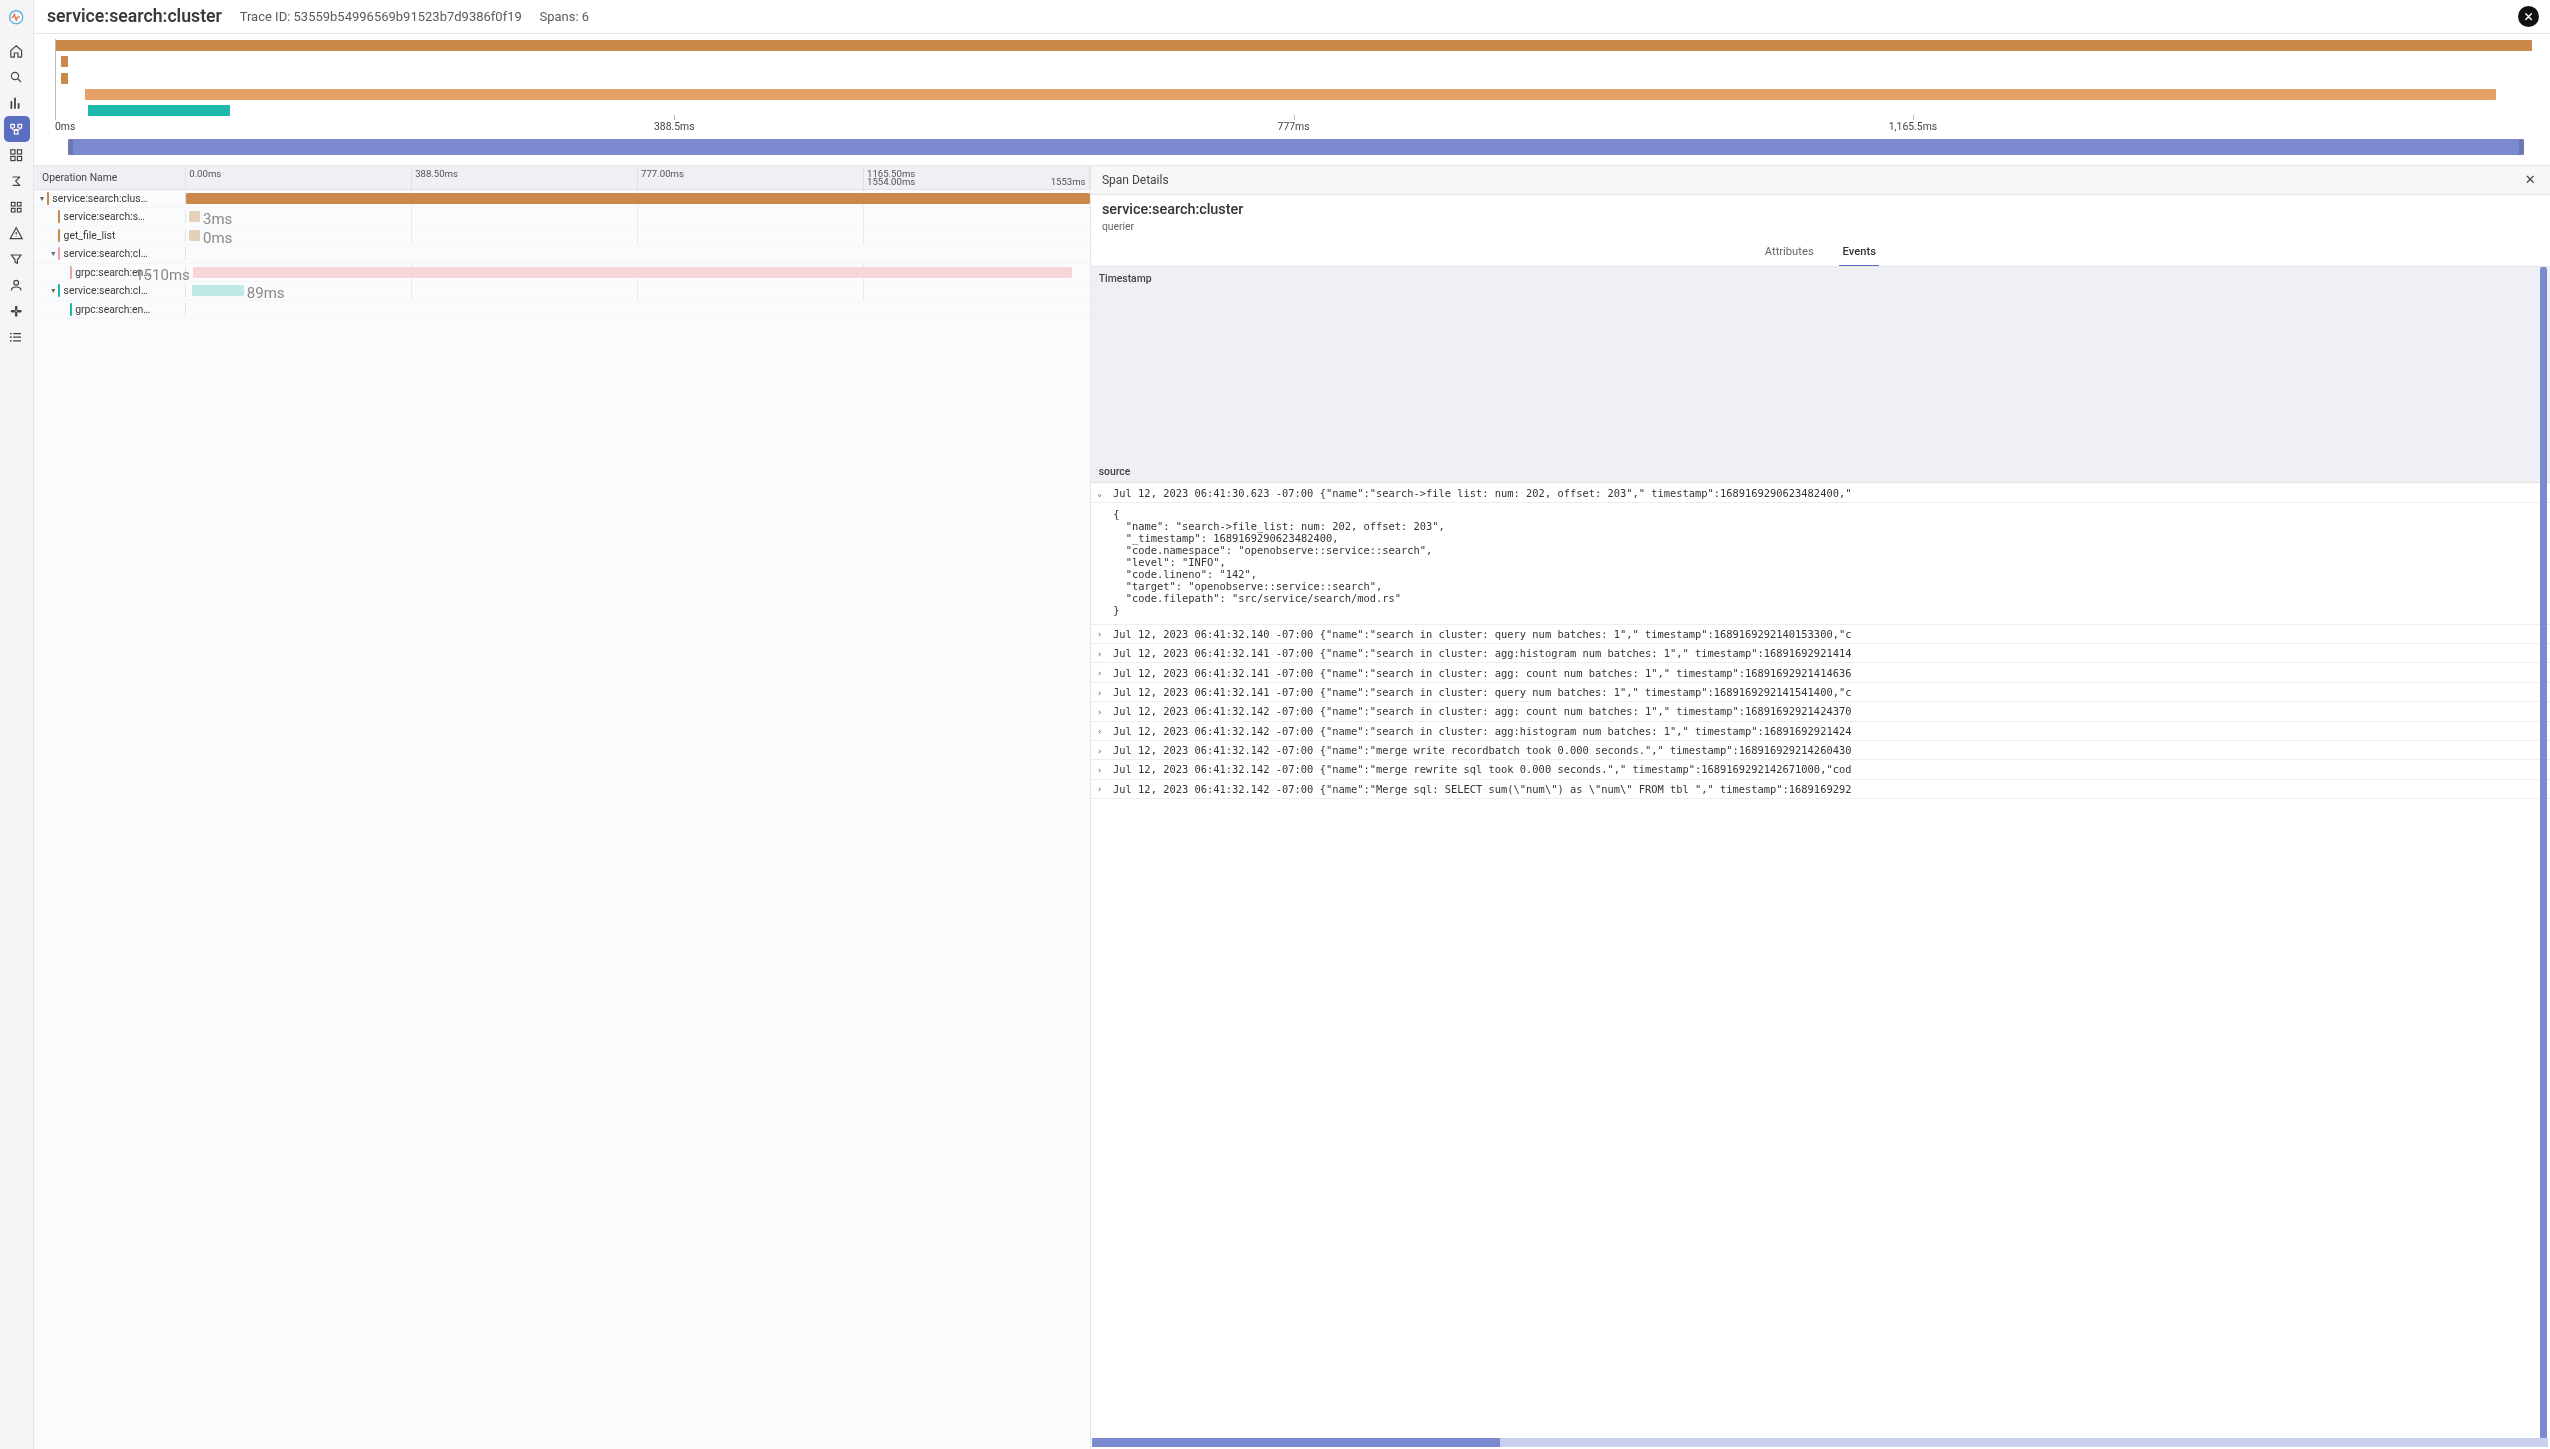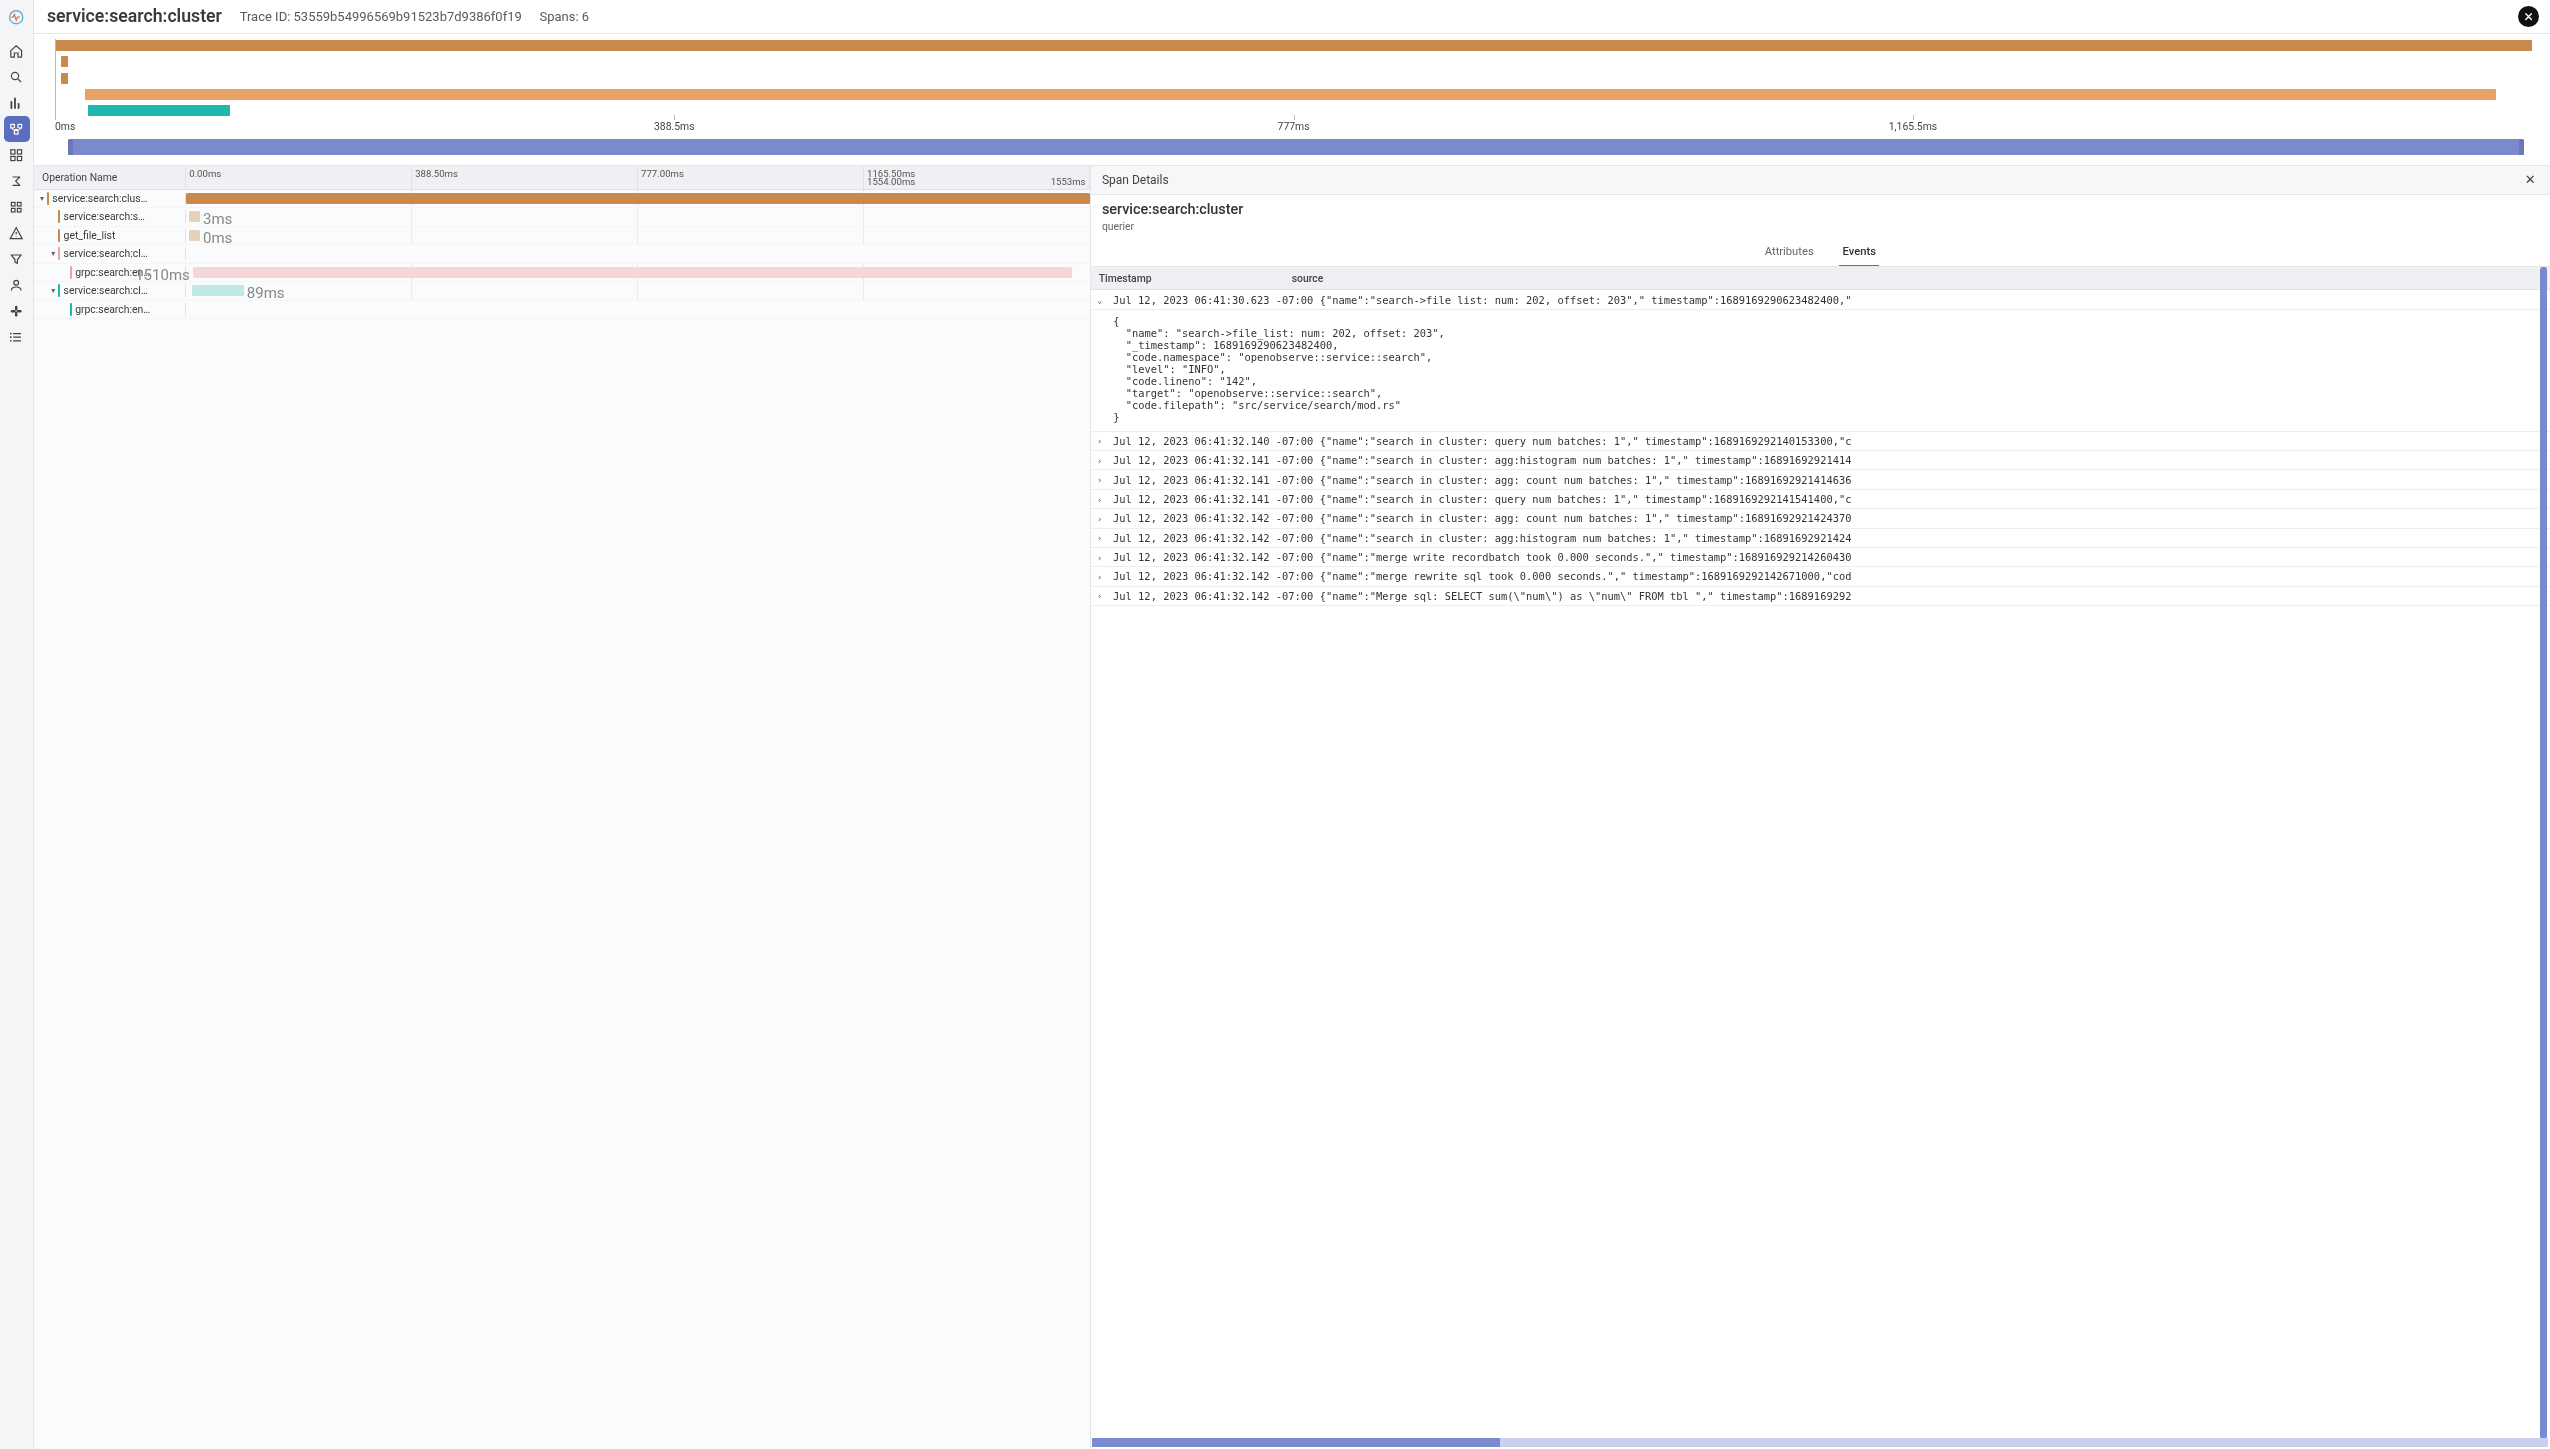--- a/index.html
+++ b/index.html
@@ -59,21 +59,21 @@
   .right-pane { flex: 1; display: flex; flex-direction: column; min-width: 0; }
   .details-head { display: flex; align-items: center; padding: 6.4px 11.2px; border-bottom: 0.8px solid #e6e6e8; background: #f6f7f9; }
   .details-head .title { font-size: 12px; color: #444; flex: 1; }
   .details-head .close-small { font-size: 13px; color: #444; cursor: pointer; padding: 0 3.2px; }
   .service-head { padding: 6.4px 11.2px 1.6px 11.2px; font-size: 14.4px; font-weight: 500; color: #333; }
   .service-sub { padding: 0 11.2px 6.4px 11.2px; font-size: 10.4px; color: #666; }
   .tabs { display: flex; justify-content: center; gap: 22.5px; border-bottom: 0.8px solid #e6e6e8; padding: 0 11.2px; }
   .tab { padding: 6.4px 3.2px; font-size: 11.2px; color: #666; cursor: pointer; border-bottom: 1.6px solid transparent; }
   .tab.active { color: #333; font-weight: 500; border-bottom-color: #5a6ec0; }
   .events-wrap { flex: 1; overflow: hidden; display: flex; flex-direction: column; }
-  .events-grid-head { display: flex; background: #eef0f3; border-bottom: 0.8px solid #e0e2e6; padding: 4.8px 8px; font-size: 10.4px; color: #444; font-weight: 500; }
+  .events-grid-head { display: flex; background: #eef0f3; border-bottom: 0.8px solid #e0e2e6; padding: 4.8px 8px; font-size: 10.4px; color: #444; font-weight: 500; flex-direction: column; }
   .events-grid-head .c1 { flex: 0 0 193px; }
   .events-grid-head .c2 { flex: 1; }
   .events-body { flex: 1; overflow-y: auto; font-family: ui-monospace, SFMono-Regular, Menlo, Consolas, monospace; font-size: 10.4px; }
   .event-row { border-bottom: 0.8px solid #eee; padding: 3.2px 6.4px; display: flex; align-items: flex-start; gap: 6.4px; cursor: pointer; }
   .event-row .caret { width: 9.6px; color: #555; font-size: 8.8px; padding-top: 1.6px; flex: 0 0 9.6px; }
   .event-row .ts { flex: 0 0 177px; color: #333; white-space: nowrap; }
   .event-row .src { flex: 1; color: #333; white-space: nowrap; overflow: hidden; text-overflow: clip; }
   .event-json { padding: 4.8px 6.4px 8px 22.5px; white-space: pre; color: #333; border-bottom: 0.8px solid #eee; overflow-x: auto; }
   .hscroll { height: 9.6px; background: #c8d0ee; position: relative; margin: 0 1.6px 1.6px 1.6px; }
   .hscroll .thumb { position: absolute; top: 0; bottom: 0; left: 0; width: 28%; background: #7b89ce; }

